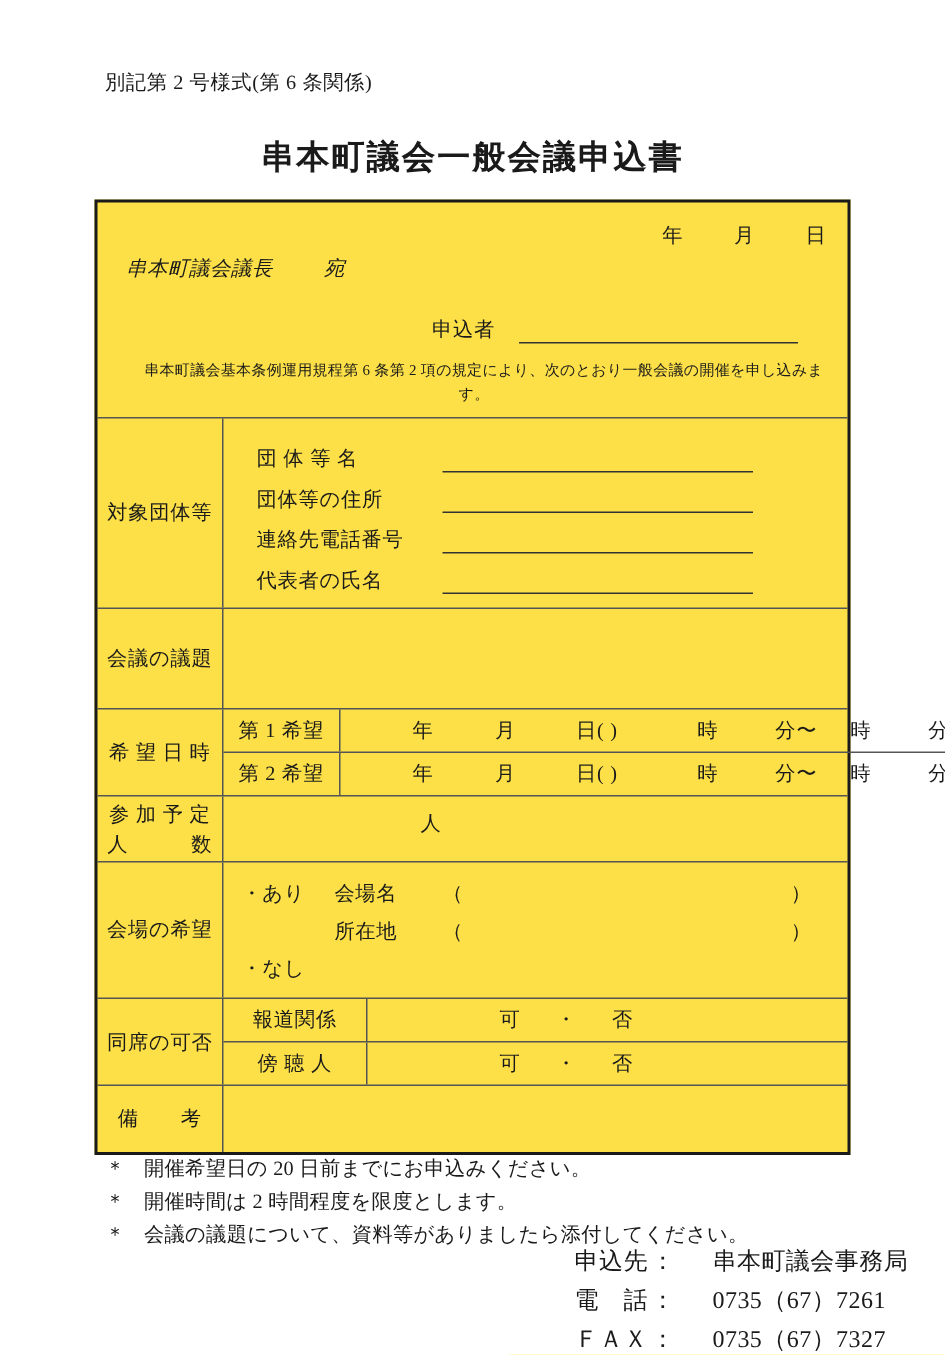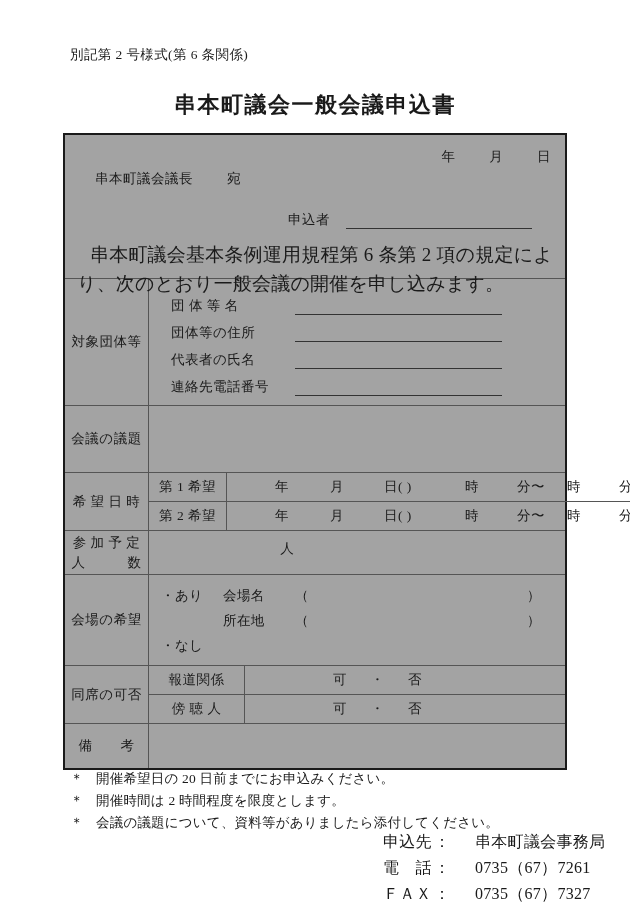--- a/index.html
+++ b/index.html
@@ -46,21 +46,21 @@
   }
 
   
   .form-table {
     position: absolute;
     left: 63px;
     top: 133px;
     width: 504px;
     border: 2px solid #1a1a1a;
     box-sizing: border-box;
-    background: #a3a3a3;
+    background: #fde047;
   }
 
   .row {
     display: flex;
     border-bottom: 1px solid #555;
     box-sizing: border-box;
   }
   .row.last { border-bottom: none; }
 
   .lbl {
@@ -96,25 +96,26 @@
     top: 13px;
     font-size: 13.5px;
     letter-spacing: 0.5px;
     white-space: nowrap;
   }
   .intro-date span { display: inline-block; }
   .gap-wide { width: 26px; display: inline-block; }
 
   .addressee {
     position: absolute;
-    left: 30px;
+    left: 19px;
     top: 35px;
     font-size: 13.5px;
     letter-spacing: 0.5px;
     white-space: nowrap;
+    font-style: italic;
   }
   .addressee .suffix { margin-left: 34px; }
 
   .applicant {
     position: absolute;
     left: 223px;
     top: 76px;
     font-size: 13.5px;
     letter-spacing: 0.5px;
     white-space: nowrap;
@@ -127,24 +128,25 @@
     border-bottom: 1px solid #333;
     margin-left: 16px;
     height: 14px;
   }
 
   .preamble {
     position: absolute;
     left: 12px;
     right: 10px;
     top: 105px;
-    font-size: 19px;
+    font-size: 10px;
     line-height: 1.55;
     letter-spacing: 0.2px;
     text-indent: 13px;
+    text-align: center;
   }
 
   
   .org-body { padding: 9px 0 9px 0; }
   .org-line {
     display: flex;
     align-items: flex-end;
     height: 27px;
     padding-left: 22px;
   }
@@ -338,25 +340,25 @@
       <div class="body-cell org-body">
         <div class="org-line">
           <span class="name">団 体 等 名</span>
           <span class="rule"></span>
         </div>
         <div class="org-line">
           <span class="name">団体等の住所</span>
           <span class="rule"></span>
         </div>
         <div class="org-line">
+          <span class="name">連絡先電話番号</span>
+          <span class="rule"></span>
+        </div>
+        <div class="org-line">
           <span class="name">代表者の氏名</span>
-          <span class="rule"></span>
-        </div>
-        <div class="org-line">
-          <span class="name">連絡先電話番号</span>
           <span class="rule"></span>
         </div>
       </div>
     </div>
 
     <div class="row">
       <div class="lbl">会議の議題</div>
       <div class="body-cell topic-body"></div>
     </div>
 

